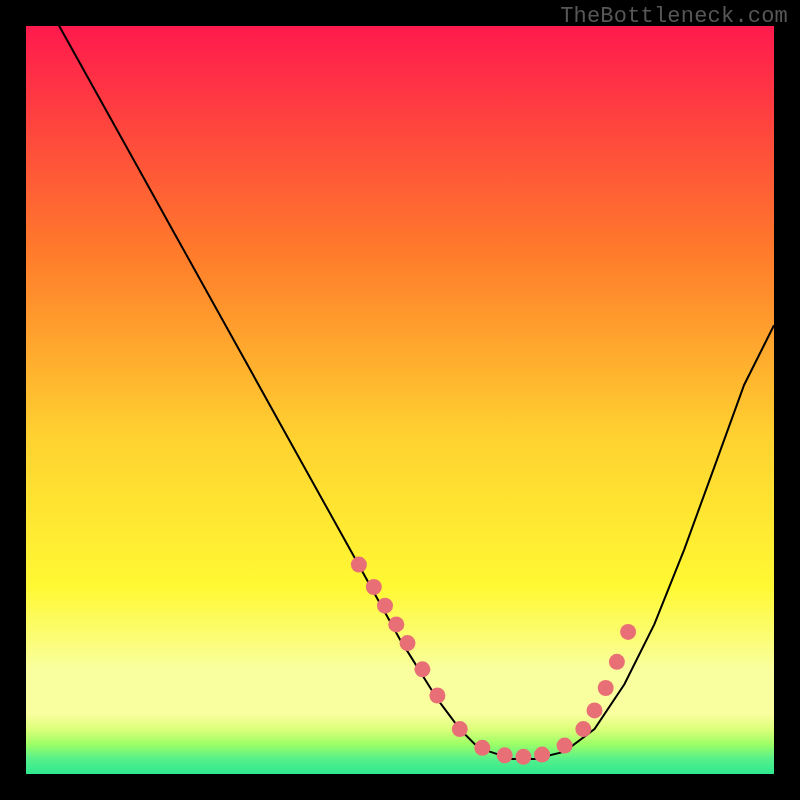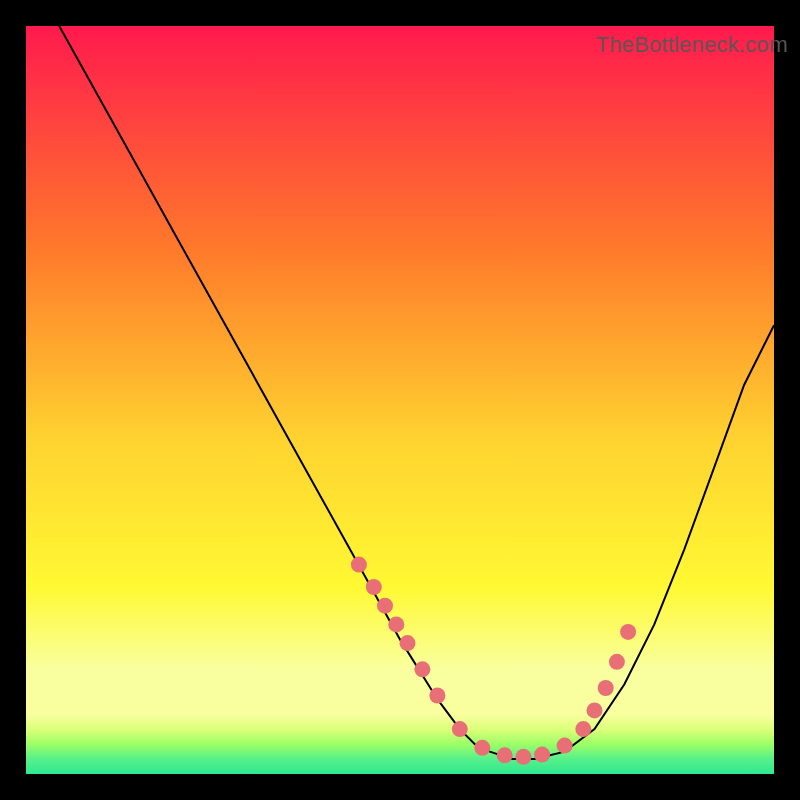--- a/index.html
+++ b/index.html
@@ -13,26 +13,25 @@
   .outer {
     position: relative;
     width: 800px;
     height: 800px;
     background: #000;
   }
   .watermark {
     position: absolute;
     top: 4px;
     right: 12px;
-    font-family: Liberation Sans, sans-serif;
+    font-family: Liberation Mono, monospace;
     font-size: 22px;
     color: #575757;
     letter-spacing: 0.2px;
     z-index: 5;
-    margin-top: 28px;
   }
   .plot {
     position: absolute;
     left: 26px;
     right: 26px;
     top: 26px;
     bottom: 26px;
     overflow: hidden;
   }
   .plot svg {

